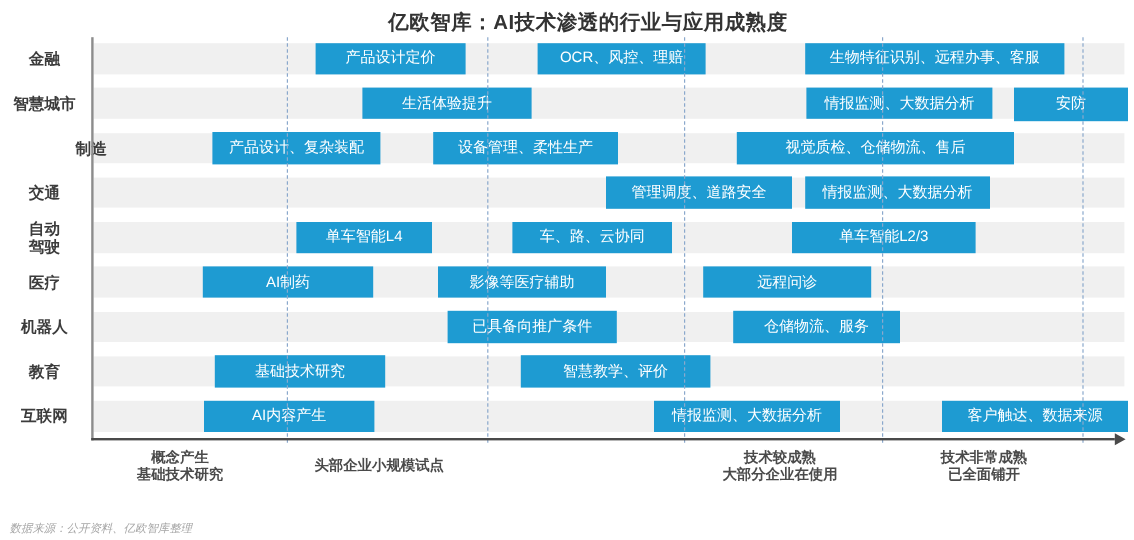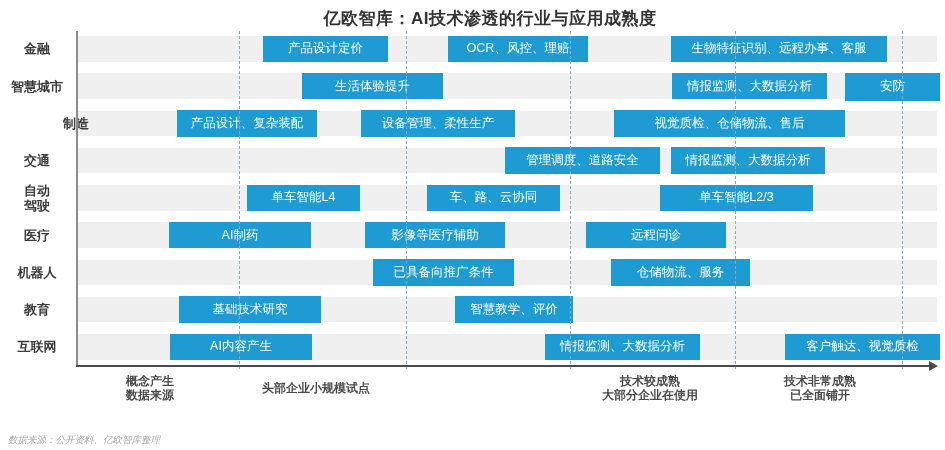--- a/index.html
+++ b/index.html
@@ -60,36 +60,36 @@
       <div class="app-box" style="left: 169px; top: 221.75px; width: 142px; height: 26.5px;">AI制药</div>
       <div class="app-box" style="left: 365px; top: 221.75px; width: 140px; height: 26.5px;">影像等医疗辅助</div>
       <div class="app-box" style="left: 586px; top: 221.75px; width: 140px; height: 26.5px;">远程问诊</div>
       <div class="row-band" style="left: 78px; top: 259.5px; width: 859px; height: 25.5px;"></div>
       <div class="row-label" style="top: 256.5px; height: 31.5px;">机器人</div>
       <div class="app-box" style="left: 373px; top: 259px; width: 141px; height: 26.5px;">已具备向推广条件</div>
       <div class="app-box" style="left: 611px; top: 259px; width: 139px; height: 26.5px;">仓储物流、服务</div>
       <div class="row-band" style="left: 78px; top: 296.75px; width: 859px; height: 25.5px;"></div>
       <div class="row-label" style="top: 293.75px; height: 31.5px;">教育</div>
       <div class="app-box" style="left: 147px; top: 296.25px; width: 142px; height: 26.5px; margin-left: 32px;">基础技术研究</div>
-      <div class="app-box" style="left: 455px; top: 296.25px; width: 118px; height: 26.5px;">智慧教学、评价</div>
+      <div class="app-box" style="left: 434px; top: 296.25px; width: 158px; height: 26.5px;">智慧教学、评价</div>
       <div class="row-band" style="left: 78px; top: 334px; width: 859px; height: 25.5px;"></div>
       <div class="row-label" style="top: 331px; height: 31.5px;">互联网</div>
       <div class="app-box" style="left: 170px; top: 333.5px; width: 142px; height: 26.5px;">AI内容产生</div>
       <div class="app-box" style="left: 545px; top: 333.5px; width: 155px; height: 26.5px;">情报监测、大数据分析</div>
-      <div class="app-box" style="left: 785px; top: 333.5px; width: 155px; height: 26.5px;">客户触达、视觉质检</div>
+      <div class="app-box" style="left: 785px; top: 333.5px; width: 155px; height: 26.5px;">客户触达、数据来源</div>
       <div class="gridline" style="left: 239px; top: 31px; height: 338px;"></div>
       <div class="gridline" style="left: 406px; top: 31px; height: 338px;"></div>
       <div class="gridline" style="left: 570px; top: 31px; height: 338px;"></div>
       <div class="gridline" style="left: 735px; top: 31px; height: 338px;"></div>
       <div class="gridline" style="left: 902px; top: 31px; height: 338px;"></div>
       <div class="y-axis" style="left: 76px; top: 31px; height: 335.5px;"></div>
       <div class="x-axis" style="left: 76px; top: 364.5px; width: 853px;"></div>
       <div class="x-arrow" style="left: 929px; top: 360.5px;"></div>
       <div class="stage-label" style="left: 55px; top: 372px; width: 190px;">概念产生
-数据来源</div>
+基础技术研究</div>
       <div class="stage-label" style="left: 221px; top: 372px; width: 190px;">头部企业小规模试点</div>
       <div class="stage-label" style="left: 725px; top: 372px; width: 190px;">技术非常成熟
 已全面铺开</div>
       <div class="stage-label" style="left: 555px; top: 372px; width: 190px;">技术较成熟
 大部分企业在使用</div>
     </div>
   <div class="footer">数据来源：公开资料、亿欧智库整理</div>
 </div>
 
 </body></html>

